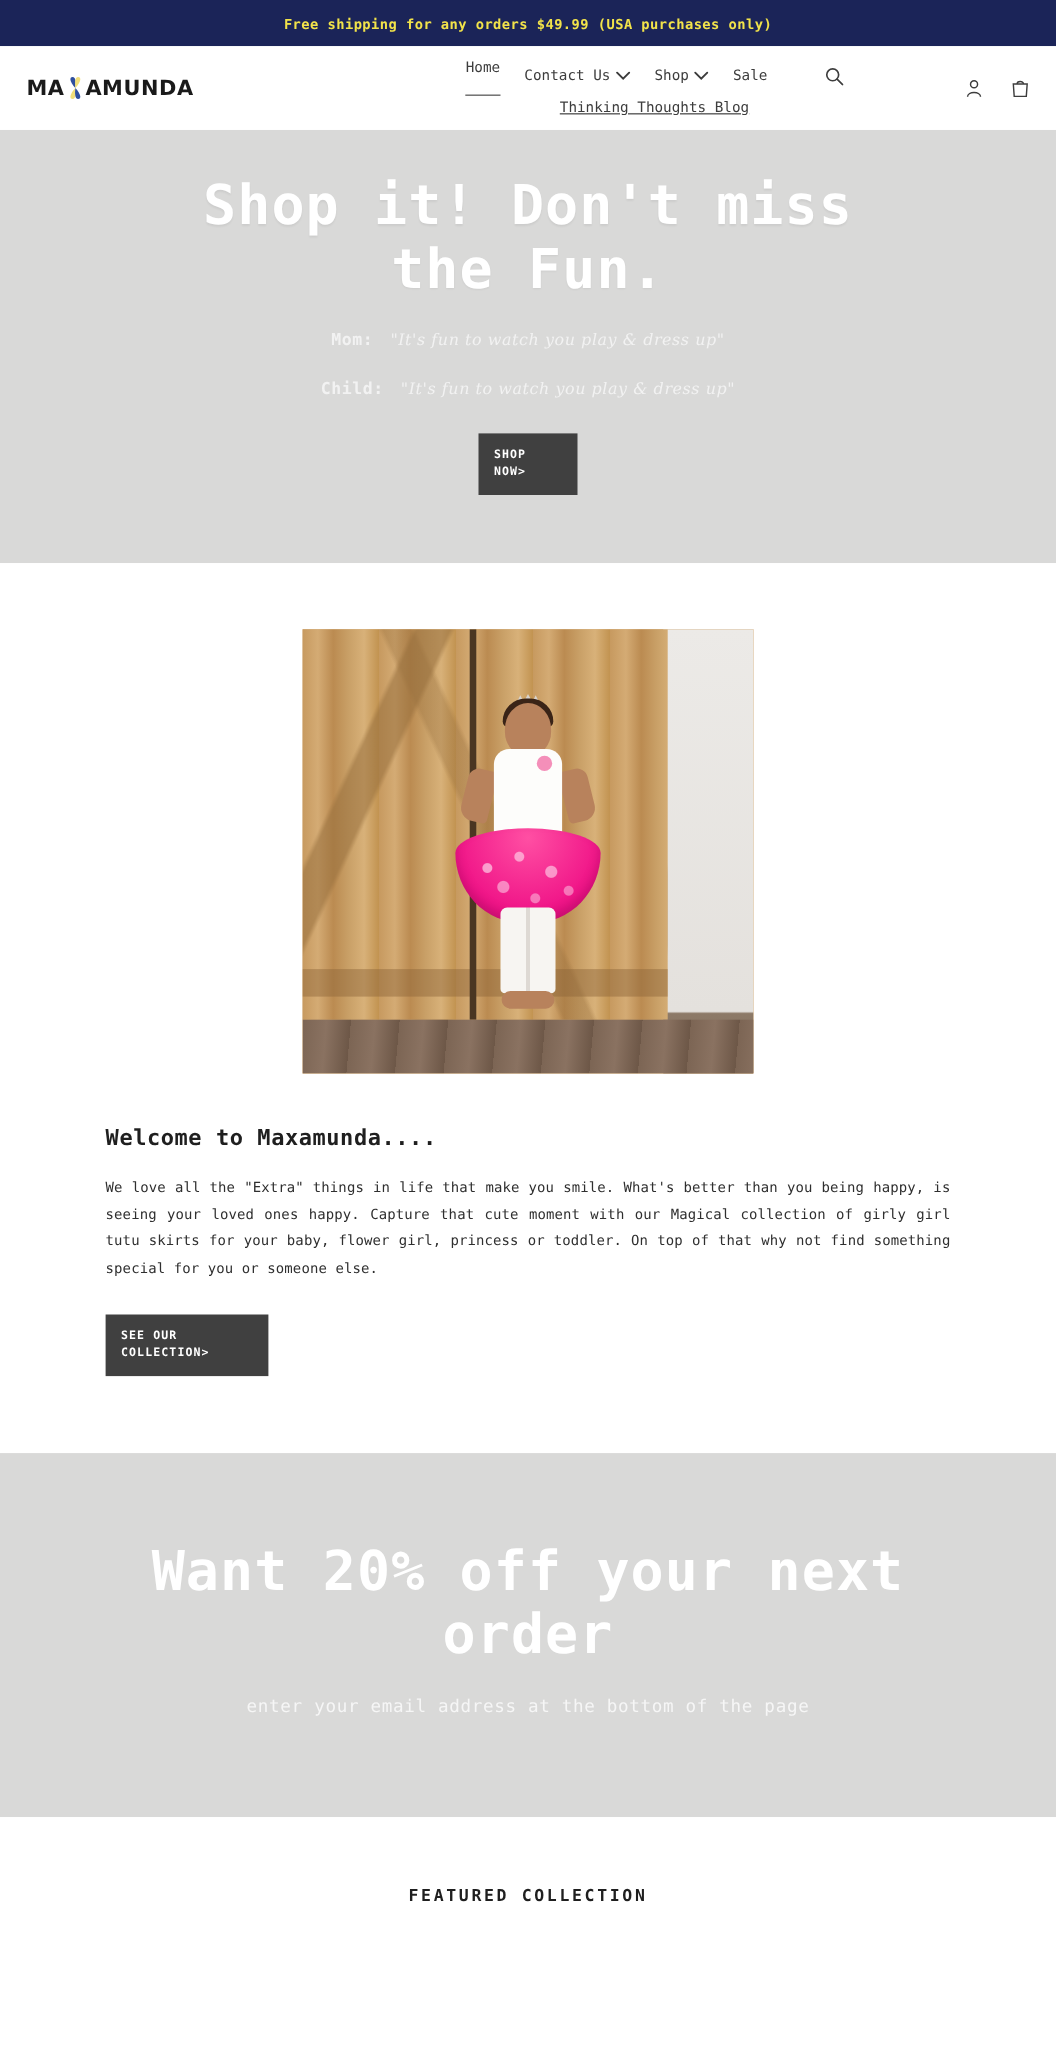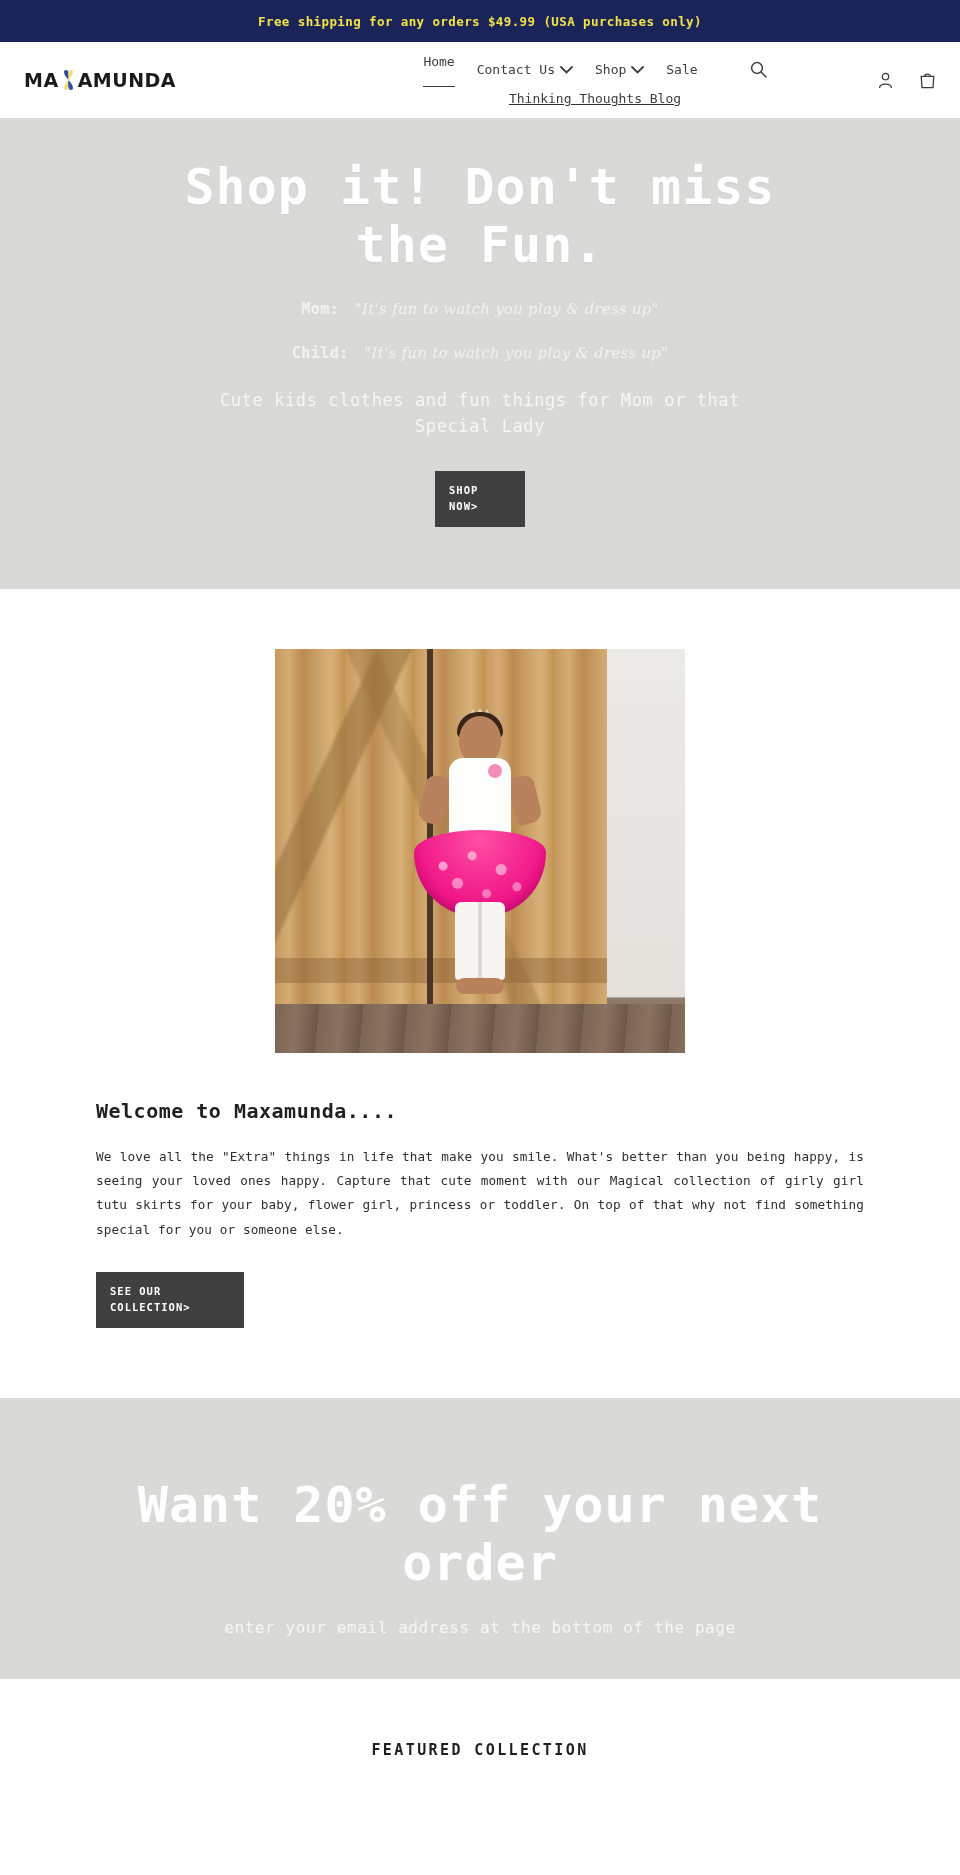--- a/index.html
+++ b/index.html
@@ -276,21 +276,21 @@
     line-height:1.92;
     color:#2f2f2f;
     letter-spacing:.1px;
     text-align:justify;
   }
   .welcome .btn{margin-top:30px;width:148px;}
 
   
   .promo{
     background:#d9d9d8;
-    padding:78px 20px 42px;
+    padding:78px 20px 92px;
     text-align:center;
   }
   .promo h2{
     font-family:"DejaVu Sans Mono", monospace;
     font-weight:bold;
     font-size:50px;
     line-height:1.16;
     color:#ffffff;
     letter-spacing:1px;
     max-width:690px;
@@ -406,21 +406,20 @@
   <div class="quote-line">
     <span>Mom:</span>
     <span class="q">"It's fun to watch you play &amp; dress up"</span>
   </div>
 
   <div class="quote-line">
     <span>Child:</span>
     <span class="q">"It's fun to watch you play &amp; dress up"</span>
   </div>
 
-  <div class="hero-sub">Cute kids clothes and fun things for Mom or that Special Lady</div>
 
   <button class="btn hero-cta">SHOP NOW&gt;</button>
 </section>
 
 <section class="welcome">
 
   <div class="photo-wrap">
     <div class="photo">
       <div class="wall"></div>
       <div class="door"></div>

